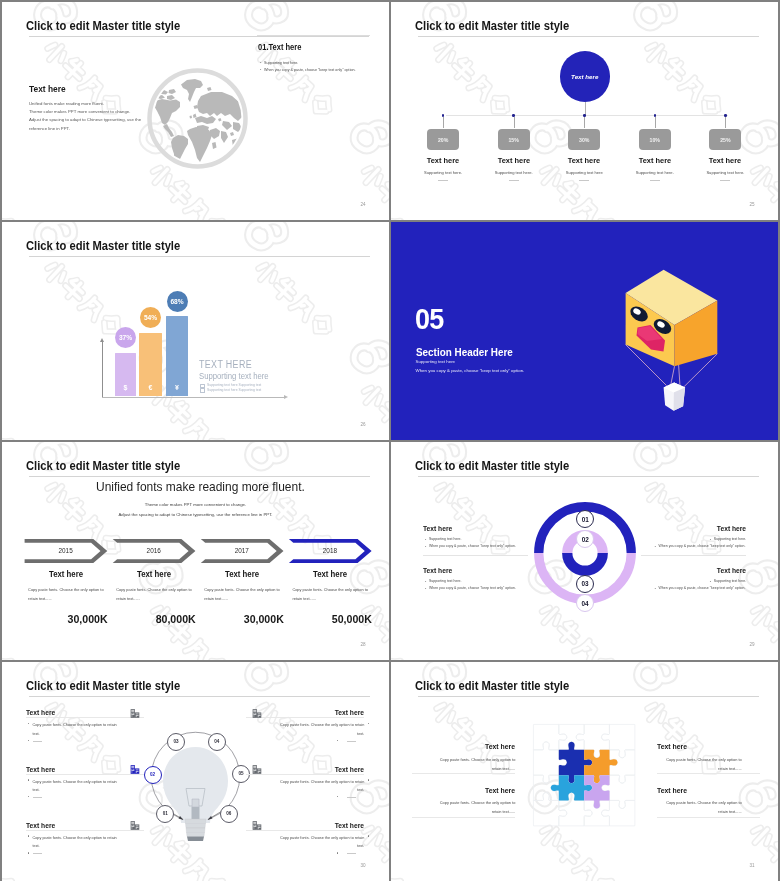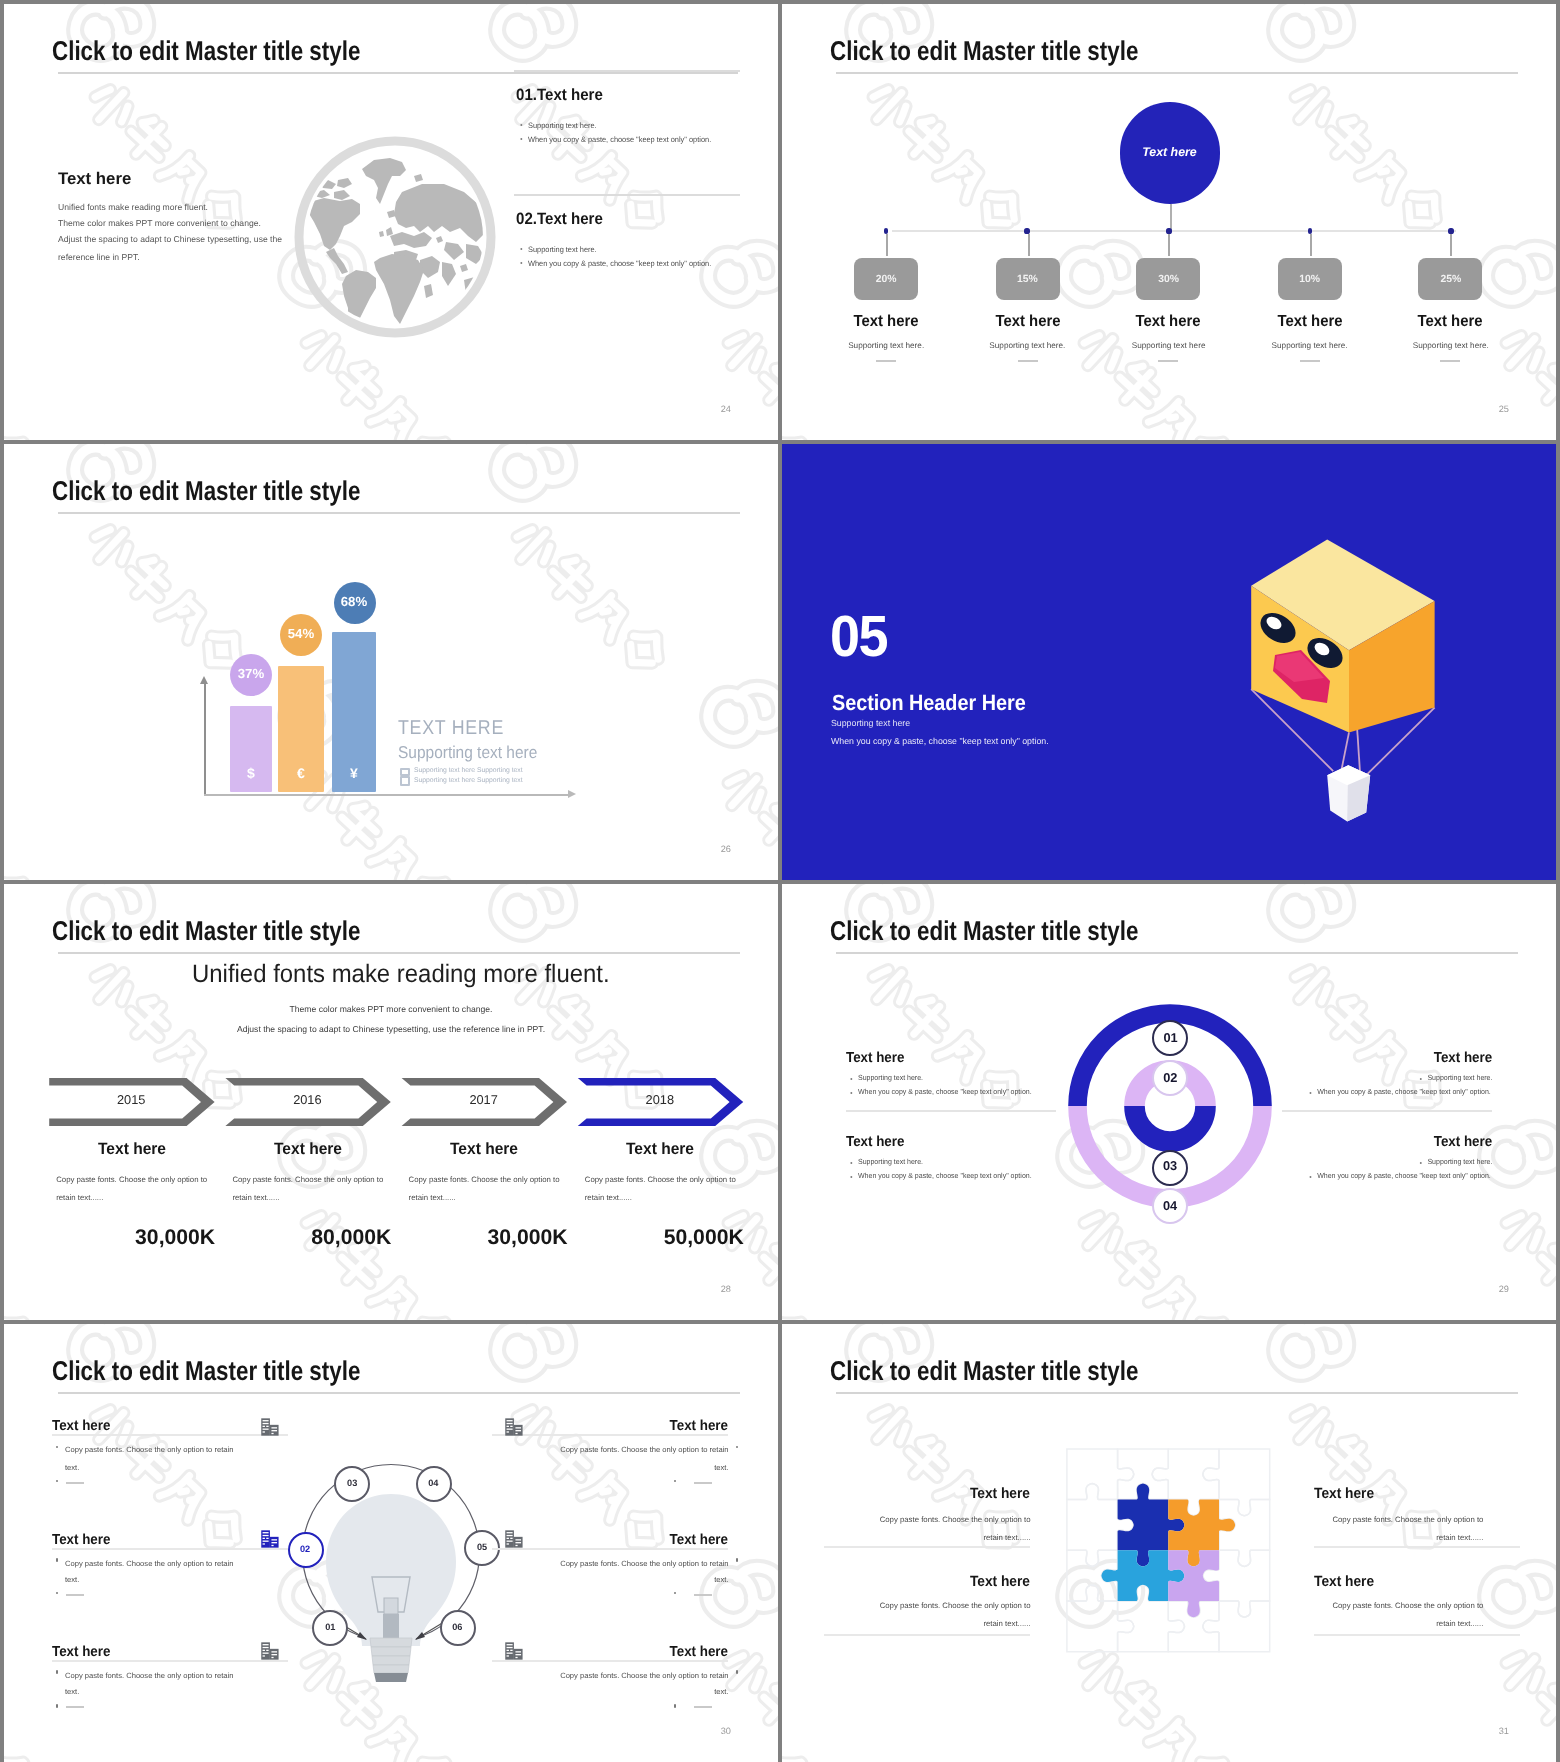--- a/index.html
+++ b/index.html
@@ -131,21 +131,21 @@
   #s8 .s8-blk .bb{position:absolute;top:12.5px;width:85px;font-size:3.9px;color:#4a4a4a;line-height:9px;}
   #s8 .s8-blk.l .bb{text-align:right;left:18px;}
   #s8 .s8-blk.r .bb{text-align:right;}
   #s8 .s8-rule{position:absolute;height:1px;background:#e8e8e8;width:103px;}
 
   
   #s1 .s1-lh{position:absolute;left:27px;top:82px;font-size:8.4px;font-weight:bold;color:#1a1a1a;}
   #s1 .s1-lb{position:absolute;left:27px;top:98px;font-size:4.3px;color:#575757;line-height:8.2px;}
   #s1 .s1-globe{position:absolute;left:143px;top:64px;}
   #s1 .s1-items{position:absolute;left:255px;top:33px;width:113px;}
-  #s1 .s1-item{position:relative;height:62px;}
+  #s1 .s1-item{position:relative;height:47px;}
   #s1 .s1-ln{position:absolute;left:0;top:0;width:113px;height:1px;background:#dcdcdc;}
   #s1 .s1-ih{position:absolute;left:1px;top:7.5px;font-size:8.2px;font-weight:bold;color:#171717;
              transform:scaleX(0.92);transform-origin:left top;white-space:nowrap;}
   #s1 .s1-bl{position:absolute;left:6.5px;font-size:3.9px;color:#4d4d4d;white-space:nowrap;
              transform:scaleX(0.95);transform-origin:left top;}
   #s1 .s1-bl:nth-of-type(3){top:25px;}
   #s1 .s1-bl:nth-of-type(4){top:31.8px;}
   #s1 .s1-bl i{position:absolute;left:-4px;top:1.9px;width:1.3px;height:1.3px;background:#7a7a7a;border-radius:50%;}
 </style>
 </head>
@@ -259,26 +259,20 @@
       </g>
     </svg>
 
     <div class="s1-items">
       <div class="s1-item">
         <div class="s1-ln"></div>
         <div class="s1-ih">01.Text here</div>
         <div class="s1-bl"><i></i><span>Supporting text here.</span></div>
         <div class="s1-bl"><i></i><span>When you copy &amp; paste, choose "keep text only" option.</span></div>
       </div>
-      <div class="s1-item">
-        <div class="s1-ln"></div>
-        <div class="s1-ih">02.Text here</div>
-        <div class="s1-bl"><i></i><span>Supporting text here.</span></div>
-        <div class="s1-bl"><i></i><span>When you copy &amp; paste, choose "keep text only" option.</span></div>
-      </div>
     </div>
     <div class="pgnum">24</div>
   </div>
   <div class="slide" id="s2">
     <svg class="wm">
         <rect width="100%" height="100%" fill="url(#wmpat)"></rect>
       </svg>
     <div class="mtitle">Click to edit Master title style</div>
     <div class="trule" style="width:341px"></div>
     <div class="s2-axis"></div>

